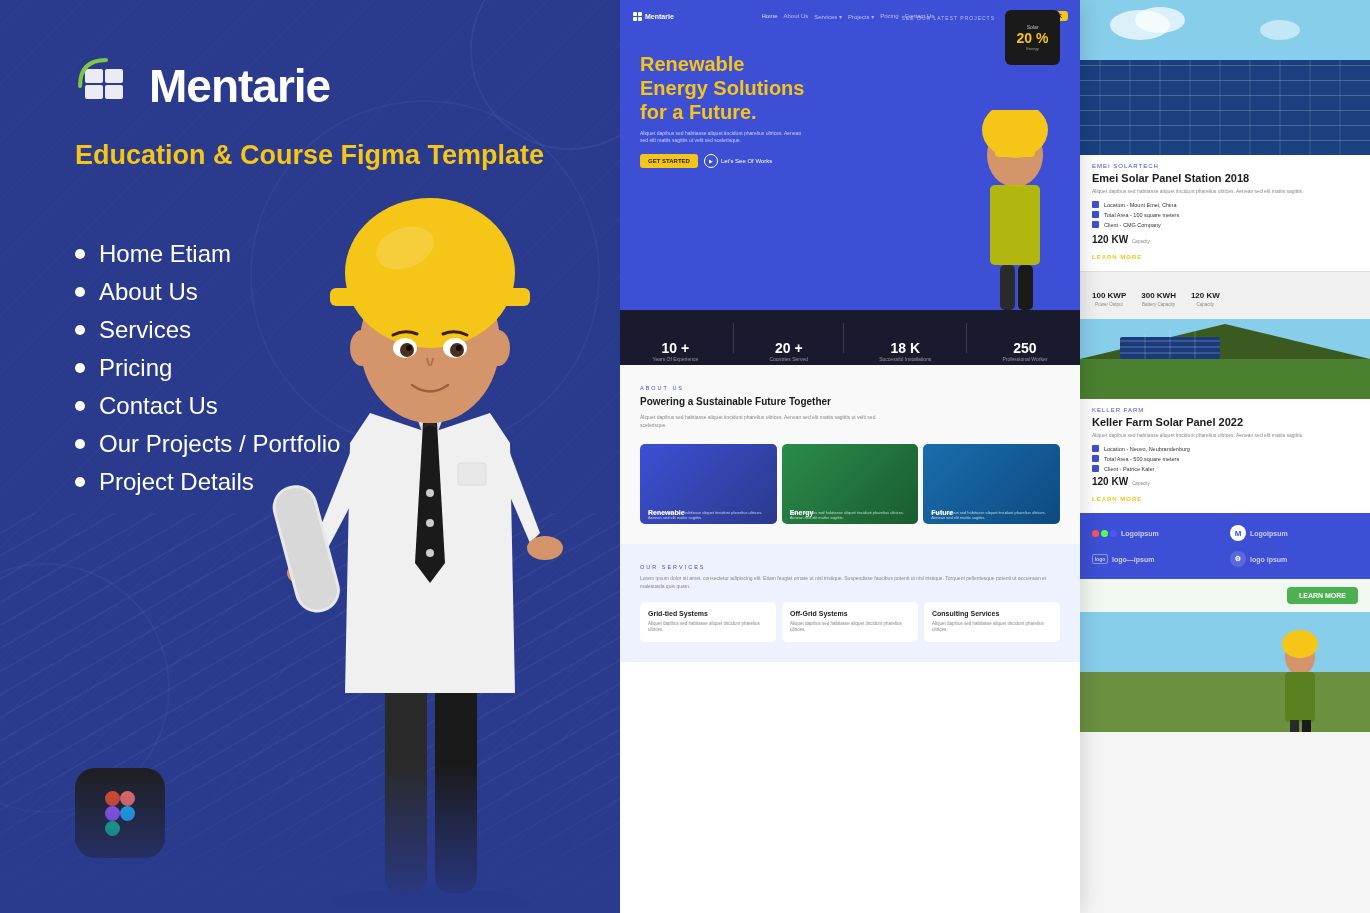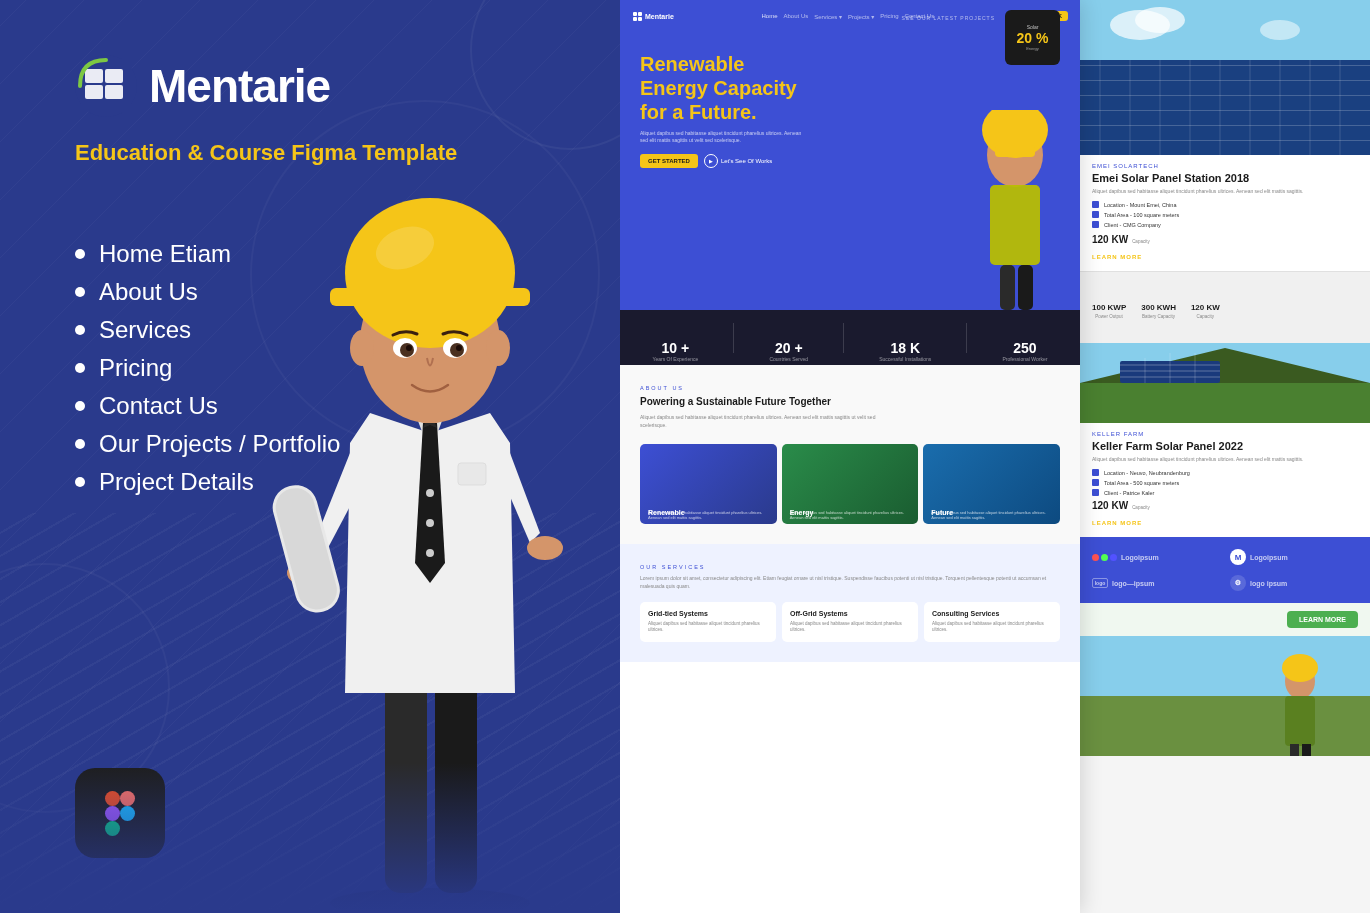--- a/index.html
+++ b/index.html
@@ -55,21 +55,21 @@
       font-size: 46px;
       font-weight: 700;
       color: #ffffff;
       letter-spacing: -1px;
     }
 
     .subtitle {
       position: absolute;
       top: 140px;
       left: 75px;
-      font-size: 22px;
+      font-size: 27px;
       font-weight: 700;
       color: #f5c518;
       letter-spacing: 0;
     }
 
     .nav-list {
       position: absolute;
       top: 240px;
       left: 75px;
       list-style: none;
@@ -801,21 +801,21 @@
           <span style="font-size:6px;color:rgba(255,255,255,0.6)">Projects ▾</span>
           <span style="font-size:6px;color:rgba(255,255,255,0.6)">Pricing</span>
           <span style="font-size:6px;color:rgba(255,255,255,0.6)">Contact Us</span>
         </div>
         <span class="hero-nav-cta">LET'S TALK</span>
       </div>
 
       <div class="hero-content">
         <div class="hero-title">
           <span>Renewable</span><br>
-          <span style="color:#f5c518">Energy Capacity</span><br>
+          <span style="color:#f5c518">Energy Solutions</span><br>
           <span>for a Future.</span>
         </div>
         <div class="hero-desc">Aliquet dapibus sed habitasse aliquet tincidunt pharelius ultrices. Aenean sed elit mattis sagittis ut velit sed scelerisque.</div>
         <div class="hero-buttons">
           <span class="btn-primary-sm">GET STARTED</span>
           <span class="btn-play-sm">
             <span class="play-circle">▶</span>
             <span>Let's See Of Works</span>
           </span>
         </div>
@@ -956,21 +956,21 @@
           <span>Client - CMG Company</span>
         </div>
       </div>
       <div style="margin-top:6px;display:flex;align-items:baseline;gap:4px">
         <span class="cap-num">120 KW</span>
         <span class="cap-label">Capacity</span>
       </div>
       <a class="learn-more-link">LEARN MORE</a>
     </div>
 
-    <div style="background:#f0f0f0;padding:24px 12px;display:flex;gap:15px;border-top:1px solid #e0e0e0">
+    <div style="background:#f0f0f0;padding:12px 12px;display:flex;gap:15px;border-top:1px solid #e0e0e0">
       <div class="cap-item">
         <span class="cap-num cap-unit">100 KWP</span>
         <span class="cap-label">Power Output</span>
       </div>
       <div class="cap-item">
         <span class="cap-num cap-unit">300 KWH</span>
         <span class="cap-label">Battery Capacity</span>
       </div>
       <div class="cap-item">
         <span class="cap-num cap-unit">120 KW</span>

